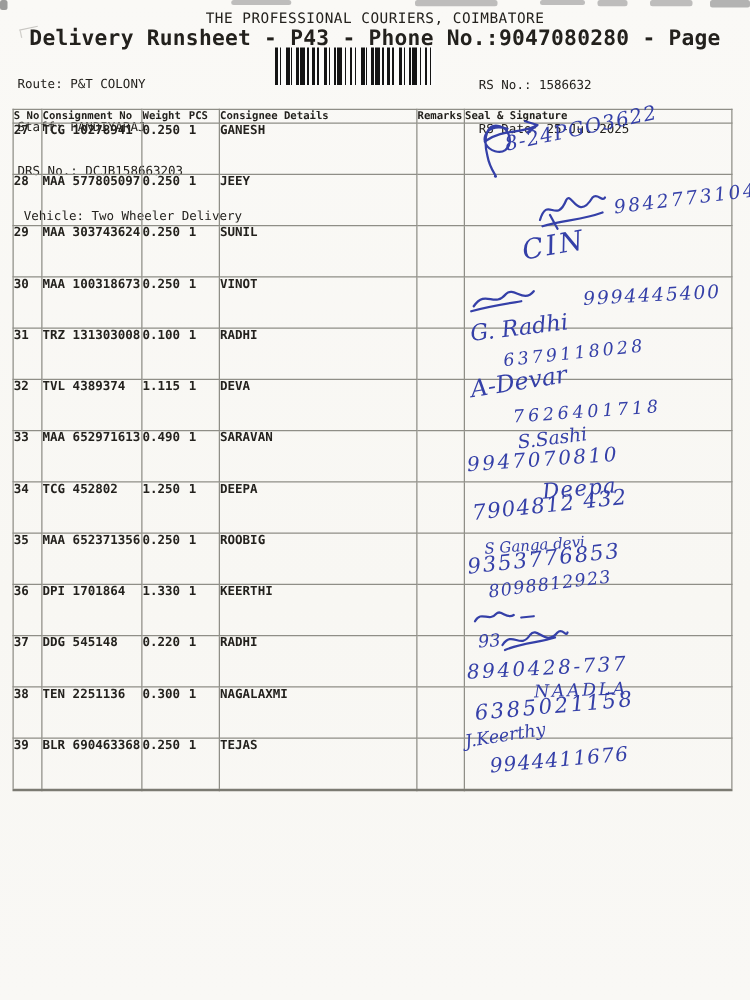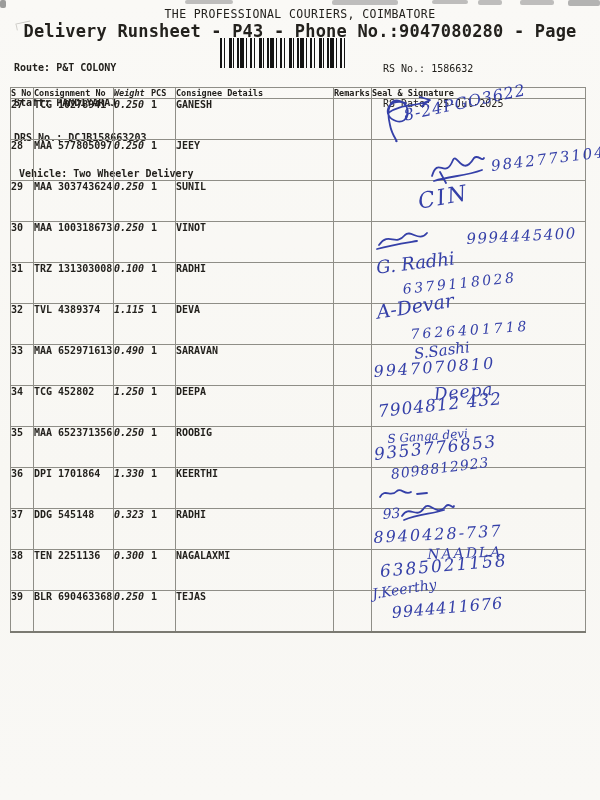--- a/index.html
+++ b/index.html
@@ -20,21 +20,21 @@
   .st6{left:520px;width:34px;height:5px;}
   .st7{left:568px;width:32px;height:6px;opacity:.65;}
   .pencil-mark{position:absolute;left:16px;top:22px;width:14px;height:6px;
     border-top:1.5px solid #b5b3ae;border-left:1.5px solid #c0beb9;transform:rotate(-12deg);opacity:.7;}
 
   
   .doc-title{position:absolute;left:0;right:0;top:7px;text-align:center;
     font-size:11.5px;font-weight:normal;letter-spacing:.4px;}
   .doc-subtitle{position:absolute;left:0;right:0;top:21px;text-align:center;
     font-size:17px;font-weight:bold;letter-spacing:.2px;}
-  .meta-left{position:absolute;left:14px;top:38px;font-size:10px;font-weight:bold;line-height:11.8px;white-space:pre;}
+  .meta-left{position:absolute;left:14px;top:38px;font-size:10px;font-weight:normal;line-height:11.8px;white-space:pre;}
   .meta-left .indent{padding-left:5px;}
   .meta-right{position:absolute;left:383px;top:40px;font-size:10px;font-weight:normal;line-height:11.5px;white-space:pre;}
   .barcode{position:absolute;left:220px;top:38px;width:128px;height:30px;
     background:repeating-linear-gradient(90deg,
       #141414 0 2px,#fbfbfa 2px 4px,
       #141414 4px 5px,#fbfbfa 5px 9px,
       #141414 9px 12px,#fbfbfa 12px 13px,
       #141414 13px 14px,#fbfbfa 14px 17px,
       #141414 17px 19px,#fbfbfa 19px 20px,
       #141414 20px 24px,#fbfbfa 24px 26px,
@@ -50,21 +50,21 @@
   table.runsheet{border-bottom:2px solid #7b7a72;}
   thead tr{height:11px;}
   thead th{font-size:8.5px;text-align:left;padding-top:1px;}
   tbody tr{height:41px;}
   tbody td{font-size:10px;padding-top:3px;}
   .col-sno{width:23px;}  .col-con{width:80px;}  .col-wp{width:62px;}
   .col-name{width:158px;} .col-rem{width:38px;}  .col-sig{width:214px;}
   .c-sno{padding-left:3px;}
   .c-con{padding-left:4px;}
   .c-wp{padding-left:5px;}
-  .c-wp .w{display:inline-block;width:37px;font-style:italic;}
+  .c-wp .w{display:inline-block;width:37px;}
   .c-name{padding-left:12px;}
   .c-rem{padding-left:3px;}
   th.h-seal{padding-left:18px;}
 
   
   .sig-layer{position:absolute;left:0;top:0;width:600px;height:800px;pointer-events:none;}
   .ink{position:absolute;font-family:"DejaVu Serif","Liberation Serif",serif;font-style:italic;
     color:#3540a8;transform-origin:left top;white-space:nowrap;}
   .scrib{position:absolute;transform-origin:left top;}
   .sg0{left:376px;top:95px;}
@@ -234,21 +234,21 @@
           <td class="c-con">DPI 1701864</td>
           <td class="c-wp"><span class="w">1.330</span><span>1</span></td>
           <td class="c-name">KEERTHI</td>
           <td class="c-rem"></td>
           <td></td>
         </tr>
 
         <tr>
           <td class="c-sno">37</td>
           <td class="c-con">DDG 545148</td>
-          <td class="c-wp"><span class="w">0.323</span><span>1</span></td>
+          <td class="c-wp"><span class="w">0.220</span><span>1</span></td>
           <td class="c-name">RADHI</td>
           <td class="c-rem"></td>
           <td></td>
         </tr>
 
         <tr>
           <td class="c-sno">38</td>
           <td class="c-con">TEN 2251136</td>
           <td class="c-wp"><span class="w">0.300</span><span>1</span></td>
           <td class="c-name">NAGALAXMI</td>

